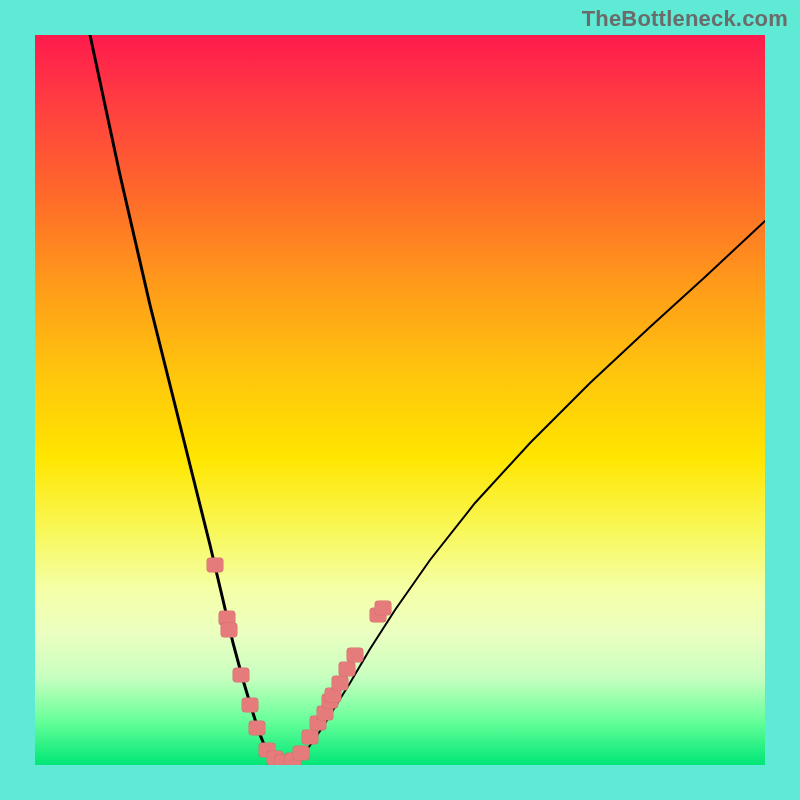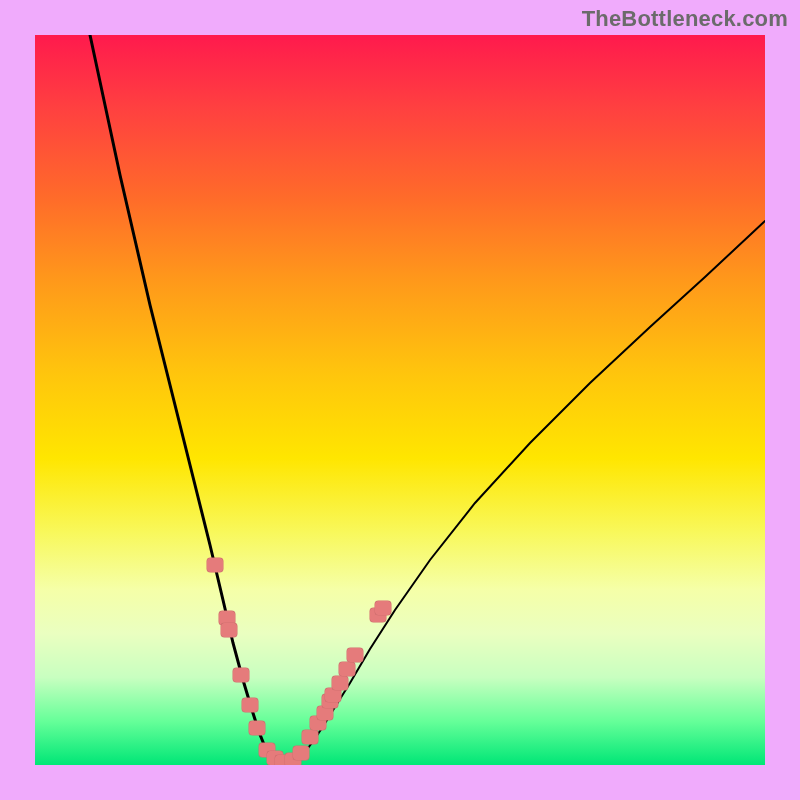--- a/index.html
+++ b/index.html
@@ -7,21 +7,21 @@
     padding: 0;
     width: 800px;
     height: 800px;
     background: #000;
     overflow: hidden;
   }
   .frame {
     position: relative;
     width: 800px;
     height: 800px;
-    background: #f0abfc;
+    background: #5eead4;
   }
   .plot-area {
     position: absolute;
     left: 35px;
     top: 35px;
     width: 730px;
     height: 730px;
     background: linear-gradient(to bottom,
       #ff1a4d 0%,
       #ff4040 10%,

